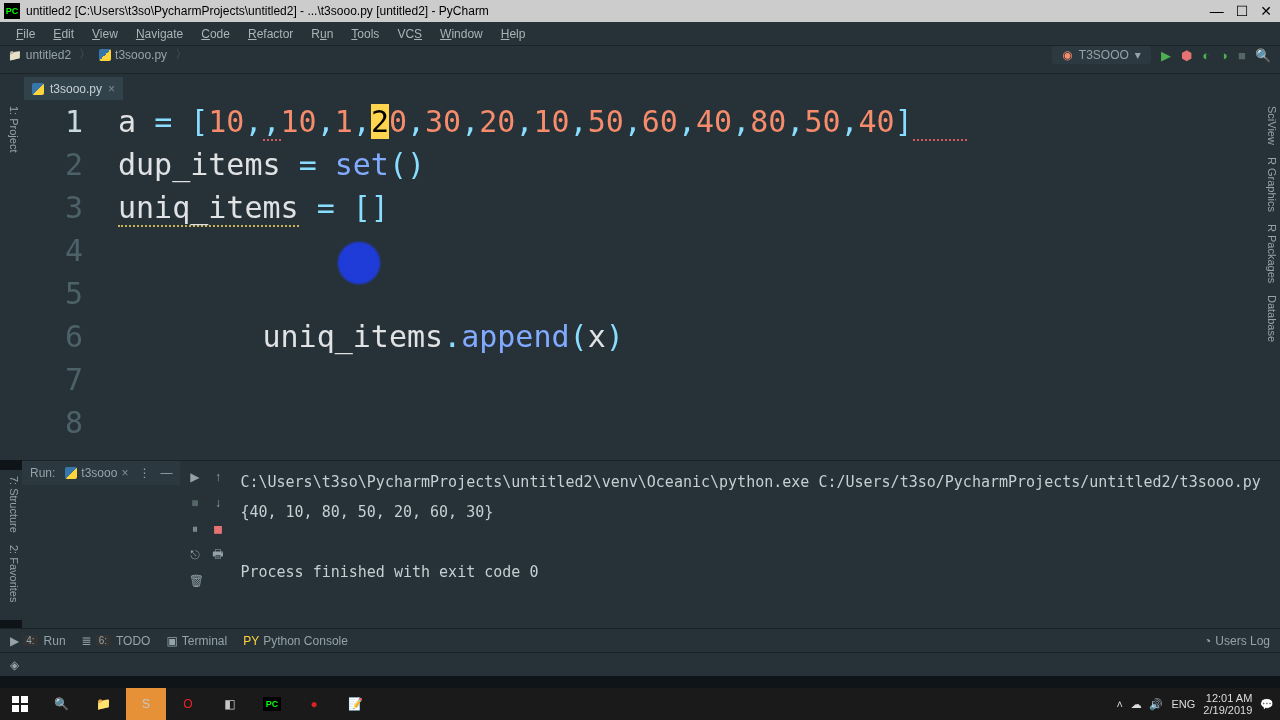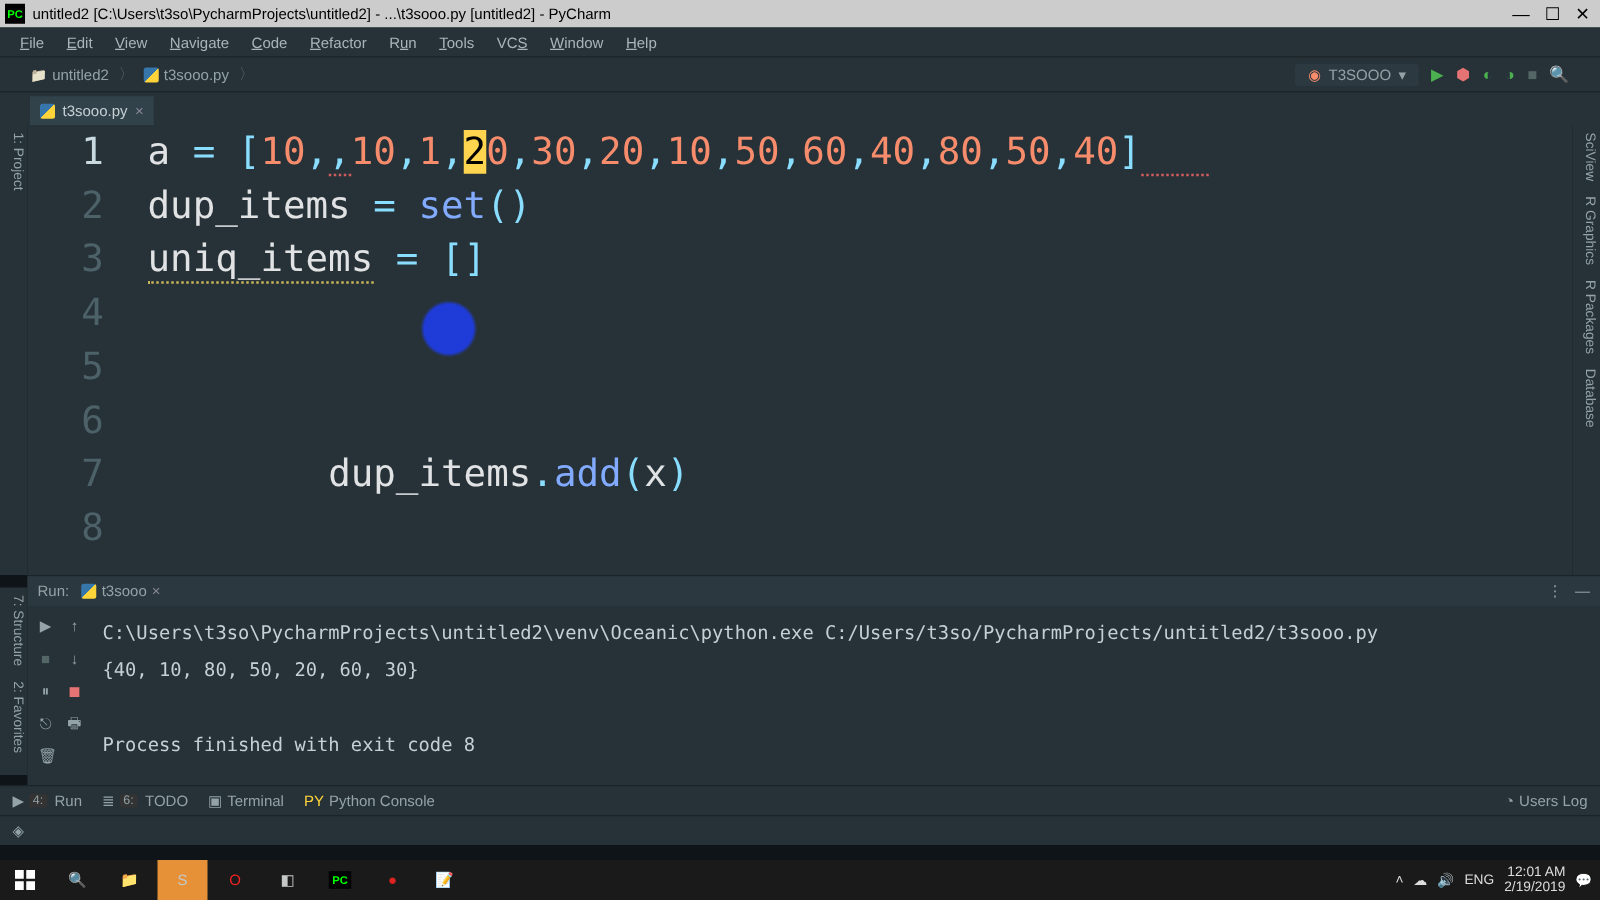--- a/index.html
+++ b/index.html
@@ -39,22 +39,22 @@
   padding: 2px 8px;
   text-decoration: underline;
   text-decoration-color: transparent;
   cursor: pointer;
 }
 .menu-bar .menu-item .u { text-decoration: underline; }
 .nav-bar {
   height: 28px;
   background: #263238;
   display: flex;
-  align-items: center;
-  padding: 0 24px;
+  align-items: flex-start;
+  padding: 0 8px;
   border-bottom: 1px solid #1a2327;
 }
 .nav-bar .crumb { display: flex; align-items: center; gap: 4px; color: #94a3a8; }
 .nav-bar .crumb .sep { color: #566; margin: 0 4px; }
 .nav-bar .right-tools { margin-left: auto; display: flex; align-items: center; gap: 10px; }
 .nav-bar .run-config {
   background: #2d3940;
   border-radius: 3px;
   padding: 2px 10px;
   color: #94a3a8;
@@ -152,21 +152,21 @@
   border-radius: 50%;
   top: 140px; left: 314px;
   opacity: 0.95;
   pointer-events: none;
 }
 .run-panel {
   height: 168px;
   background: #263238;
   border-top: 1px solid #1a2327;
   display: flex;
-  flex-direction: column;
+  flex-direction: row;
 }
 .run-header {
   height: 24px;
   display: flex;
   align-items: center;
   padding: 0 8px;
   background: #2b383f;
   color: #94a3a8;
   gap: 10px;
 }
@@ -324,24 +324,24 @@
         <span class="code-text"><span class="id squiggle-yellow">uniq_items</span> <span class="op">=</span> <span class="pn">[]</span></span>
       </div>
     <div class="code-row">
         <span class="ln">4</span>
       </div>
     <div class="code-row">
         <span class="ln">5</span>
       </div>
     <div class="code-row">
         <span class="ln">6</span>
+        <span class="code-text">        <span class="id">uniq_items</span><span class="pn">.</span><span class="fn">append</span><span class="pn">(</span><span class="id">x</span><span class="pn">)</span></span>
       </div>
     <div class="code-row">
         <span class="ln">7</span>
-        <span class="code-text">        <span class="id">dup_items</span><span class="pn">.</span><span class="fn">add</span><span class="pn">(</span><span class="id">x</span><span class="pn">)</span></span>
       </div>
     <div class="code-row">
         <span class="ln">8</span>
         <span class="code-text"> </span>
       </div>
   </div>
   <div class="cursor-highlight"></div>
 </div>
 
 <div class="left-gutter" style="top:470px;height:150px;">
@@ -380,21 +380,21 @@
         <div class="btn">⎋</div>
         <div class="btn">🖶</div>
       </div>
       <div class="col2">
         <div class="btn">🗑</div>
       </div>
     </div>
     <div class="console"><span>C:\Users\t3so\PycharmProjects\untitled2\venv\Oceanic\python.exe C:/Users/t3so/PycharmProjects/untitled2/t3sooo.py</span>
 <span>{40, 10, 80, 50, 20, 60, 30}</span>
 
-<span>Process finished with exit code 8</span></div>
+<span>Process finished with exit code 0</span></div>
   </div>
 </div>
 
 <div class="status-bar">
   <span class="btm-item">▶ <span class="small-num">4:</span><span>Run</span></span>
   <span class="btm-item">≣ <span class="small-num">6:</span><span>TODO</span></span>
   <span class="btm-item">▣ <span>Terminal</span></span>
   <span class="btm-item">
       <span style="color:#ffd43b;">PY</span> 
       <span>Python Console</span>

